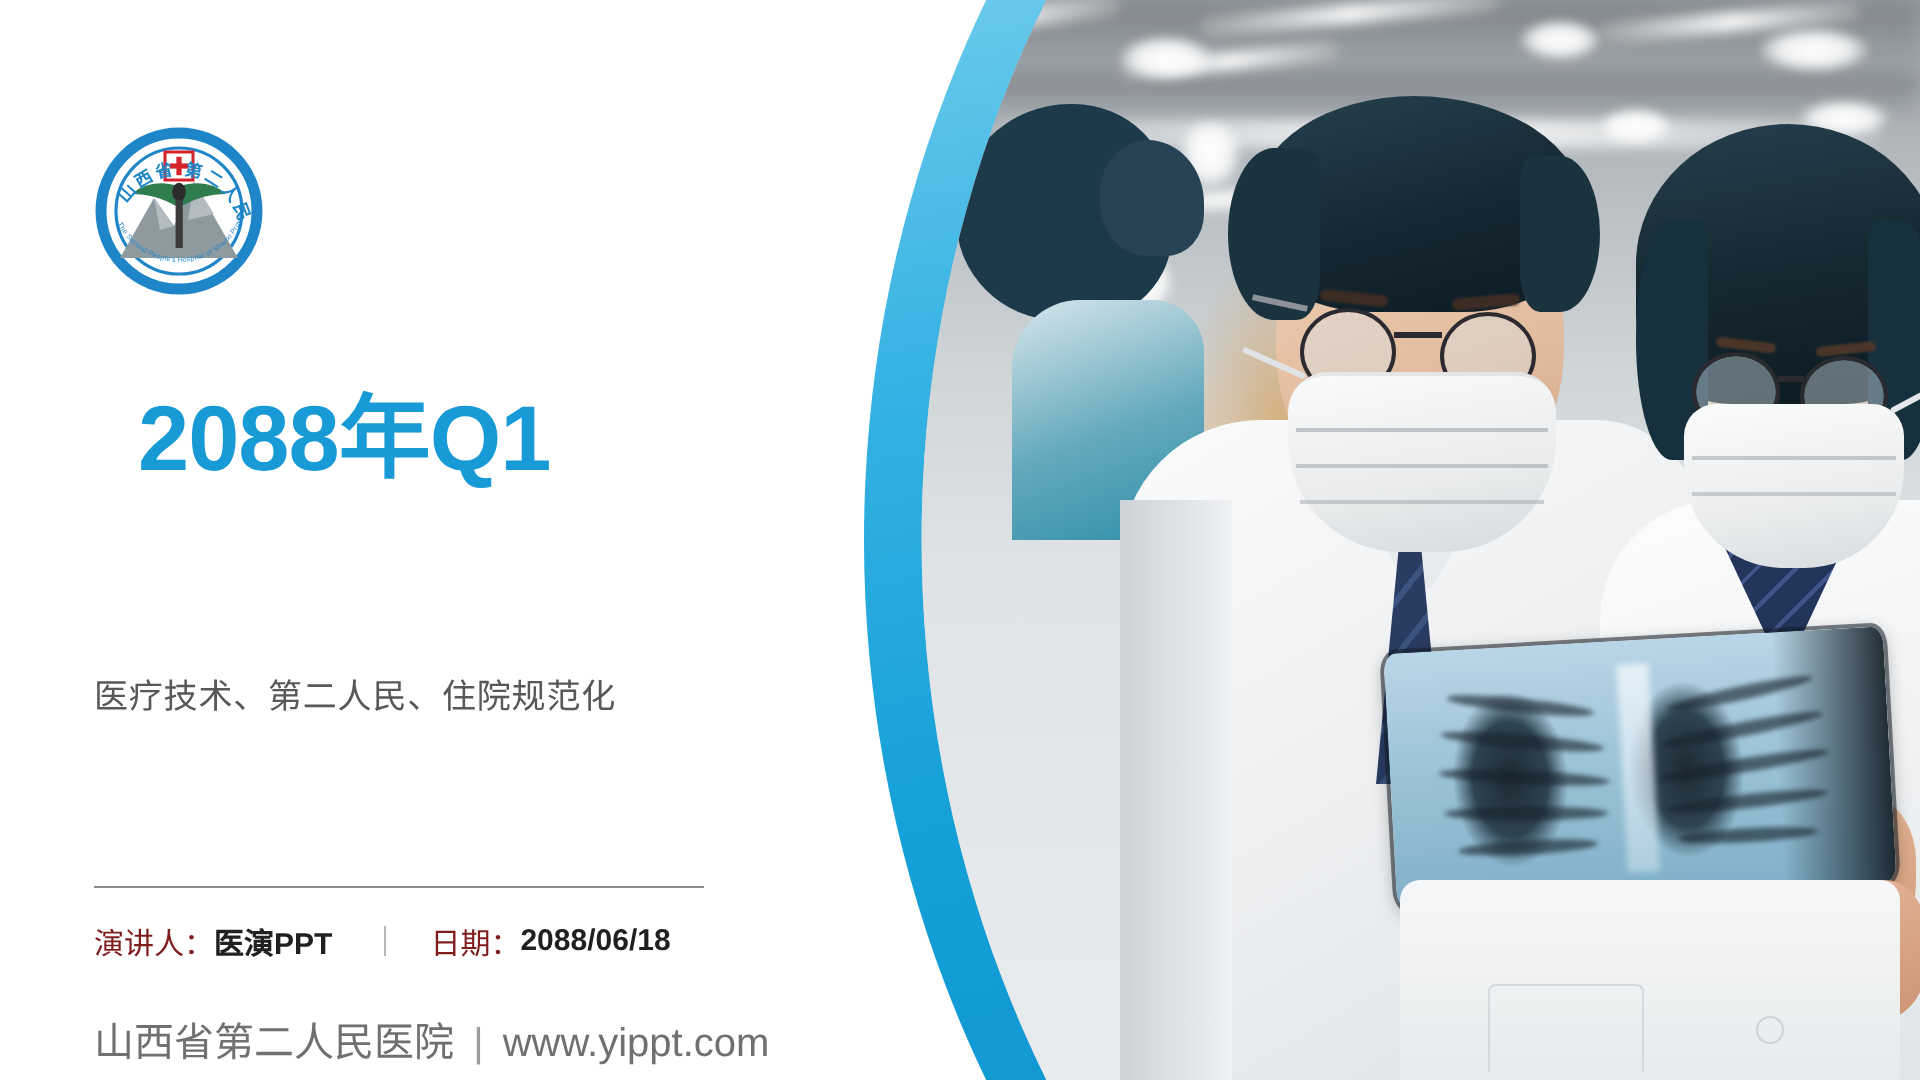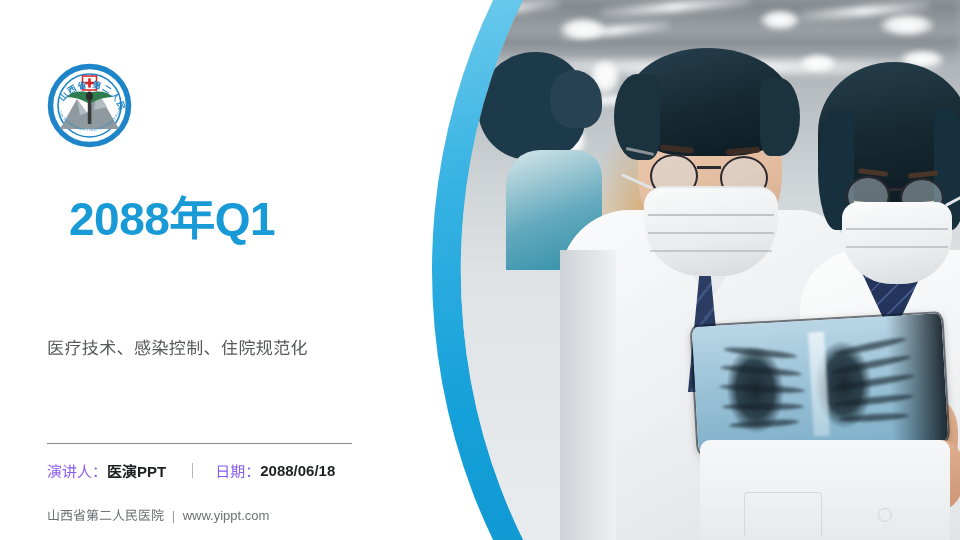--- a/index.html
+++ b/index.html
@@ -146,30 +146,30 @@
   #divider {
     position:absolute; left:47px; top:443px; width:305px; height:1px;
     background:#8a8d90;
   }
 
   #meta-row {
     position:absolute; left:47px; top:460px;
     display:flex; align-items:center; white-space:nowrap;
     font-size:15px; color:#3c3d3f;
   }
-  #meta-row .lbl { color:#8b5cf6; }
+  #meta-row .lbl { color:#7f1d1d; }
   #meta-row .val { font-weight:bold; color:#1f2021; }
   #meta-sep {
     display:inline-block; width:1px; height:15px;
     background:#b5b7b9; margin:0 22px 0 26px;
   }
 
   #footer-row {
     position:absolute; left:47px; top:505px;
-    font-size:13px; color:#6e7072; white-space:nowrap;
+    font-size:20px; color:#6e7072; white-space:nowrap;
   }
   #footer-row .fsep { color:#9a9c9e; margin:0 4px; }
 </style>
 </head>
 <body>
 
 <div id="slide">
 
   <div id="photo-stage">
 
@@ -340,21 +340,21 @@
         <text font-family="'Liberation Sans',sans-serif" font-size="3.5" fill="#1E86C8" letter-spacing=".15">
           <textPath href="#arcBot" startOffset="6%">The Second People's Hospital of Shanxi Province</textPath>
         </text>
       </svg>
     </div>
 
     <div id="title-block">
       <div id="title-year">2088年Q1</div>
     </div>
 
-    <div id="subtitle">医疗技术、感染控制、住院规范化</div>
+    <div id="subtitle">医疗技术、第二人民、住院规范化</div>
 
     <div id="divider"></div>
 
     <div id="meta-row">
       <span class="lbl">演讲人：</span>
       <span class="val">医演PPT</span>
       <span id="meta-sep"></span>
       <span class="lbl">日期：</span>
       <span class="val">2088/06/18</span>
     </div>

